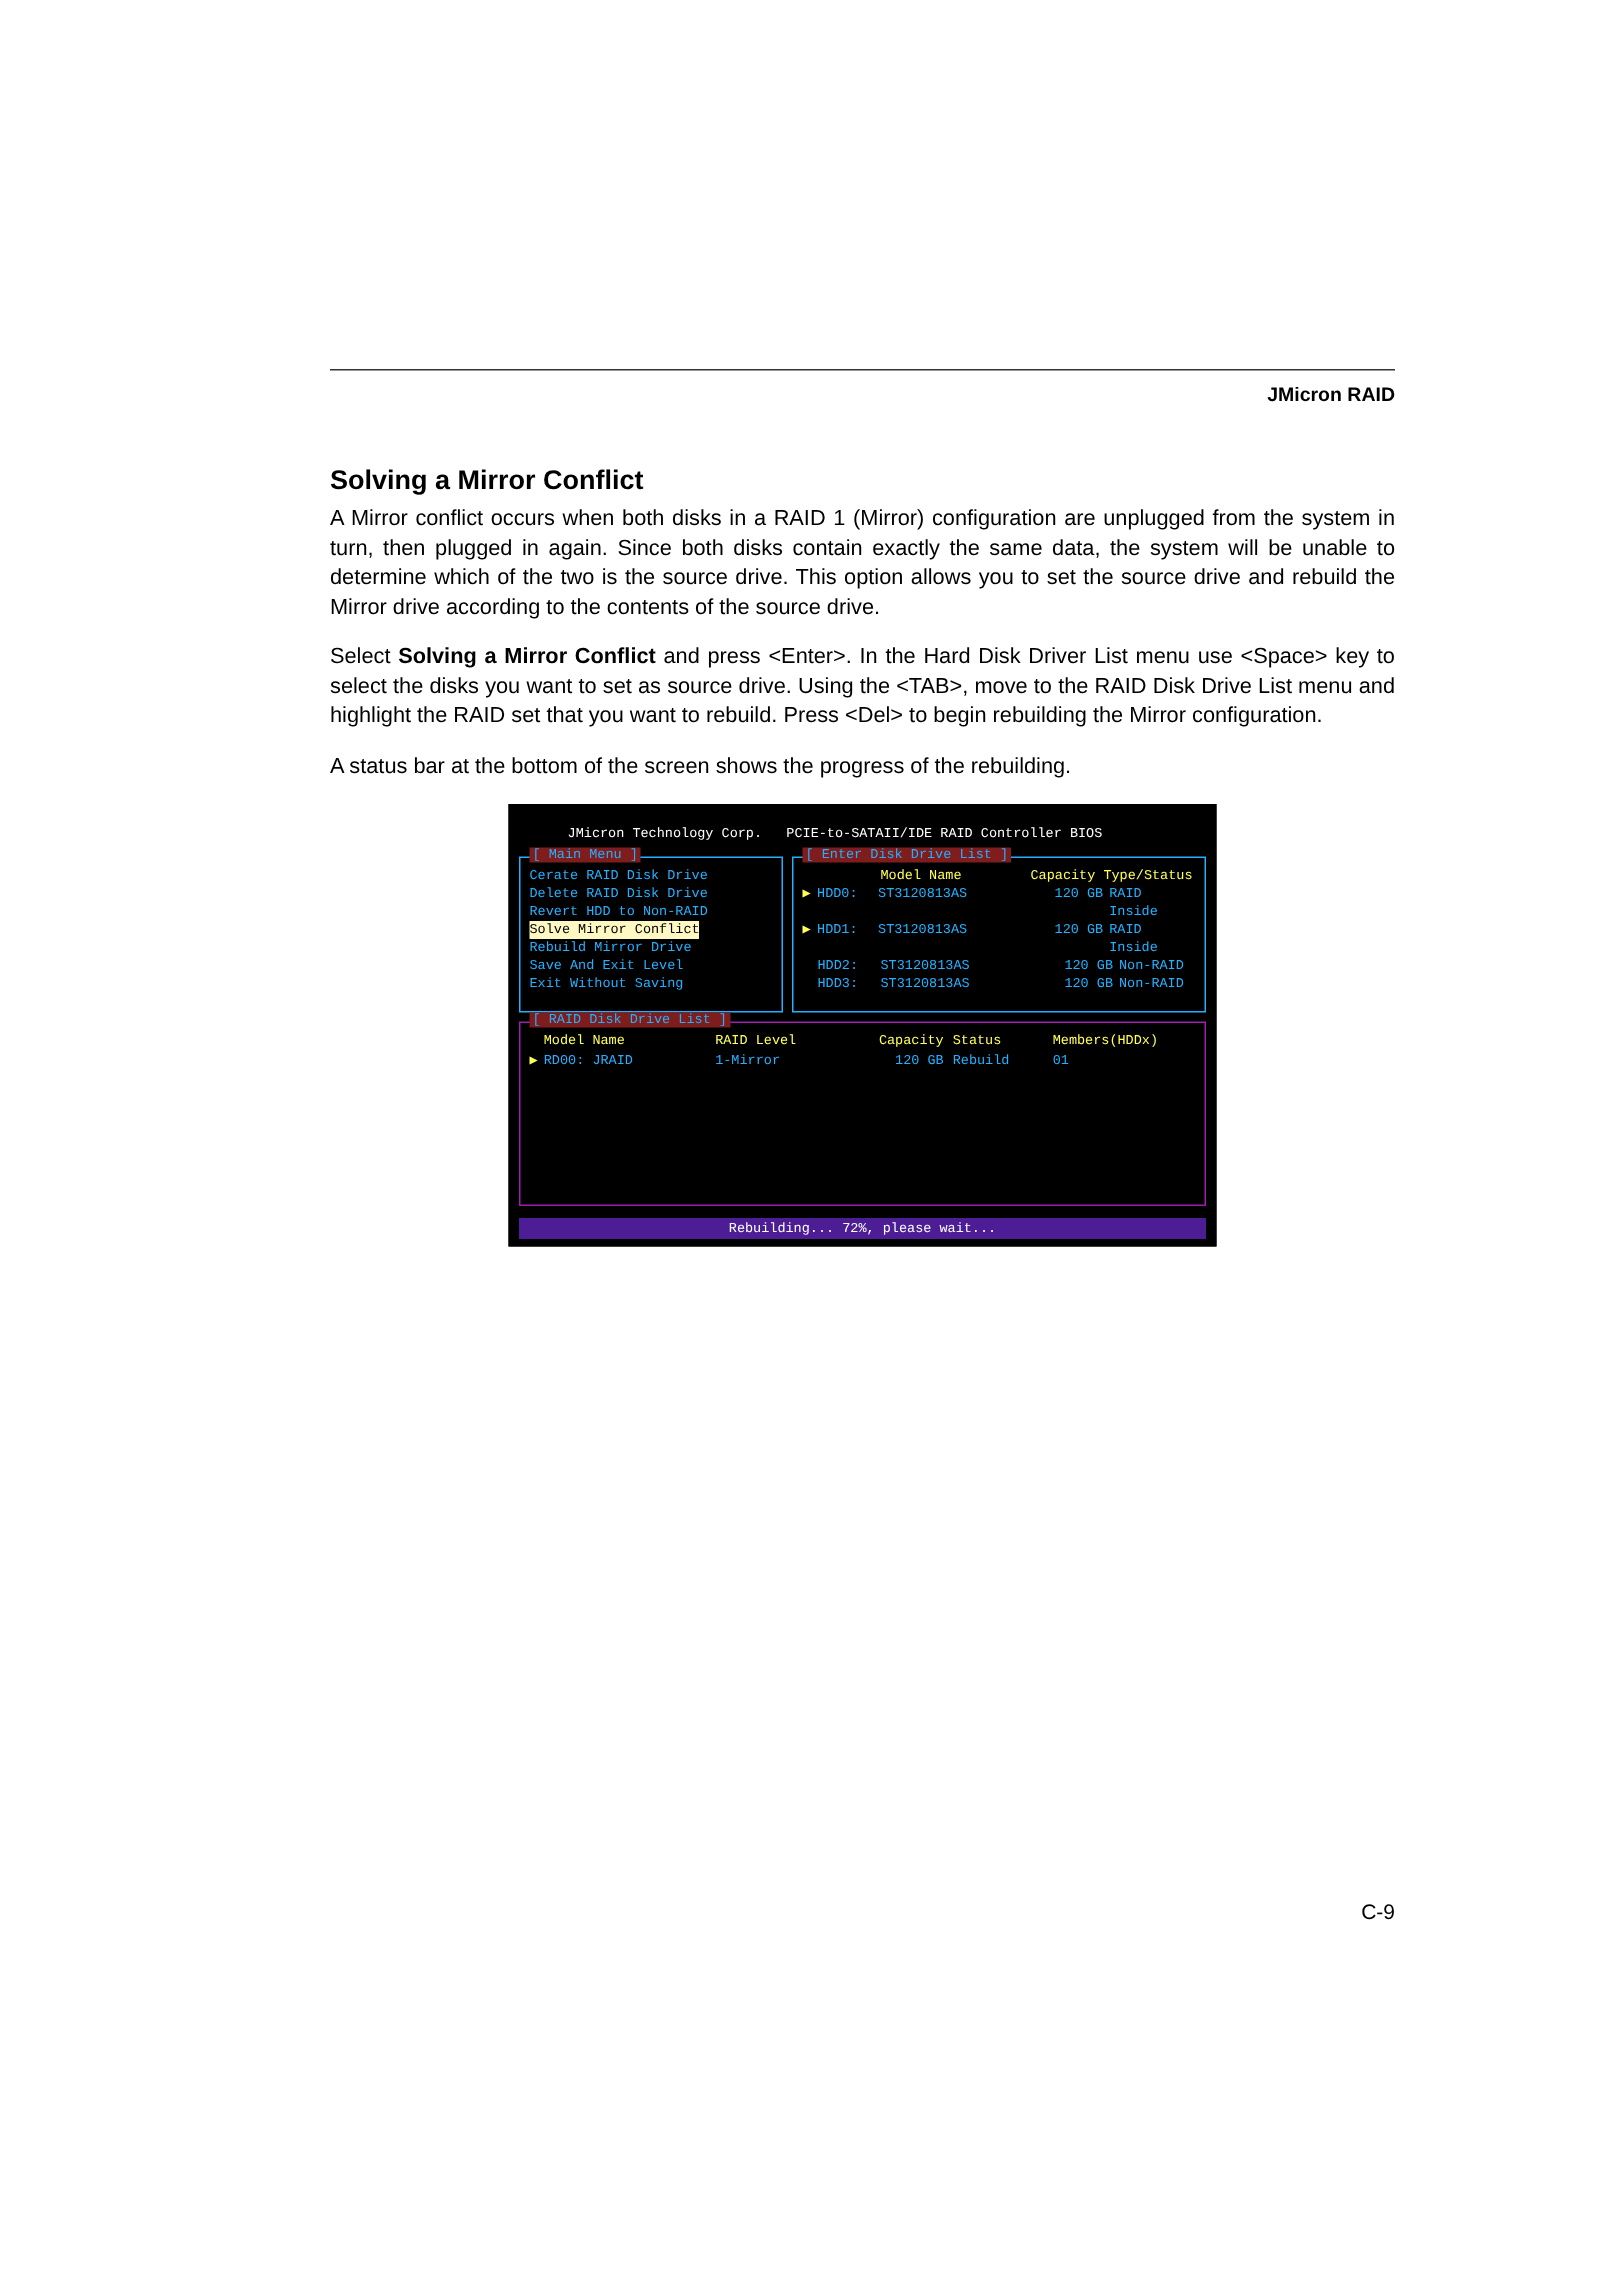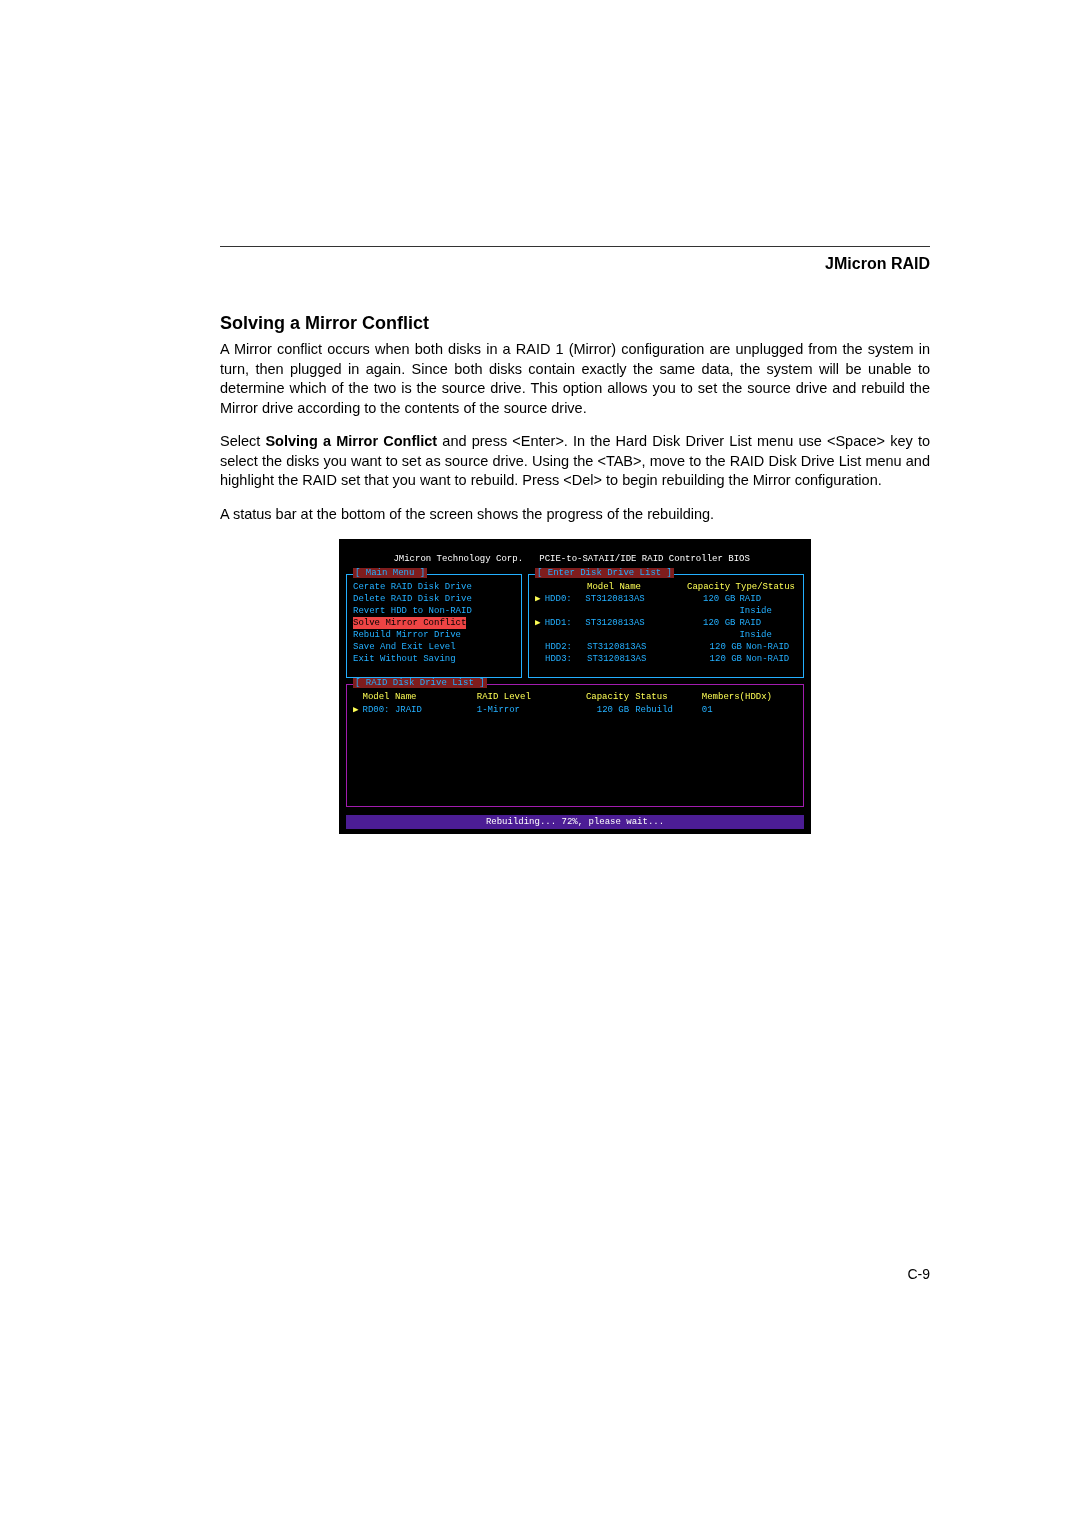--- a/index.html
+++ b/index.html
@@ -17,21 +17,21 @@
     margin-left: 220px;
     margin-top: 246px;
   }
   .hr-line {
     border-top: 1px solid #333;
     margin-bottom: 8px;
   }
   .header-right {
     text-align: right;
     font-weight: bold;
-    font-size: 16px;
+    font-size: 13px;
     margin-bottom: 40px;
   }
   .section-title {
     font-weight: bold;
     font-size: 18px;
     margin-bottom: 6px;
   }
   .body-text {
     font-size: 14.5px;
     line-height: 1.35;
@@ -51,21 +51,21 @@
     margin: 10px auto 0 auto;
     background: #000;
     font-family: "Courier New", monospace;
     font-size: 9px;
     color: #24b0ff;
     padding: 0;
     border: 1px solid #000;
   }
   .bios-line-white { color: #fff; }
   .bios-top {
-    padding: 4px 6px 0 21px;
+    padding: 4px 6px 0 6px;
     white-space: pre;
   }
   .bios-panels {
     display: flex;
     padding: 0 6px;
   }
   .bios-panel {
     border: 1px solid #24b0ff;
     position: relative;
     padding: 6px 6px 12px 6px;
@@ -76,21 +76,21 @@
     position: absolute;
     top: -7px;
     left: 6px;
     background: #7f1d1d;
     color: #24b0ff;
     padding: 0 2px;
     font-size: 9px;
   }
   .bios-menu-item { color: #24b0ff; padding: 0; line-height: 1.35; white-space: pre; }
   .bios-menu-item.sel {
-    background: #ef4444;
+    background: #fef9c3;
     color: #000;
     display: inline-block;
   }
   .bios-hdd-row { line-height: 1.35; display:flex; }
   .bios-hdd-marker { color: #ffff55; width:10px; }
   .bios-hdd-id { color:#24b0ff; width:42px; }
   .bios-hdd-model { color:#24b0ff; width:100px; }
   .bios-hdd-cap { color:#24b0ff; text-align:right; width:55px; padding-right:4px;}
   .bios-hdd-status { color:#24b0ff; }
   .bios-hdr-yellow { color:#ffff55; }

